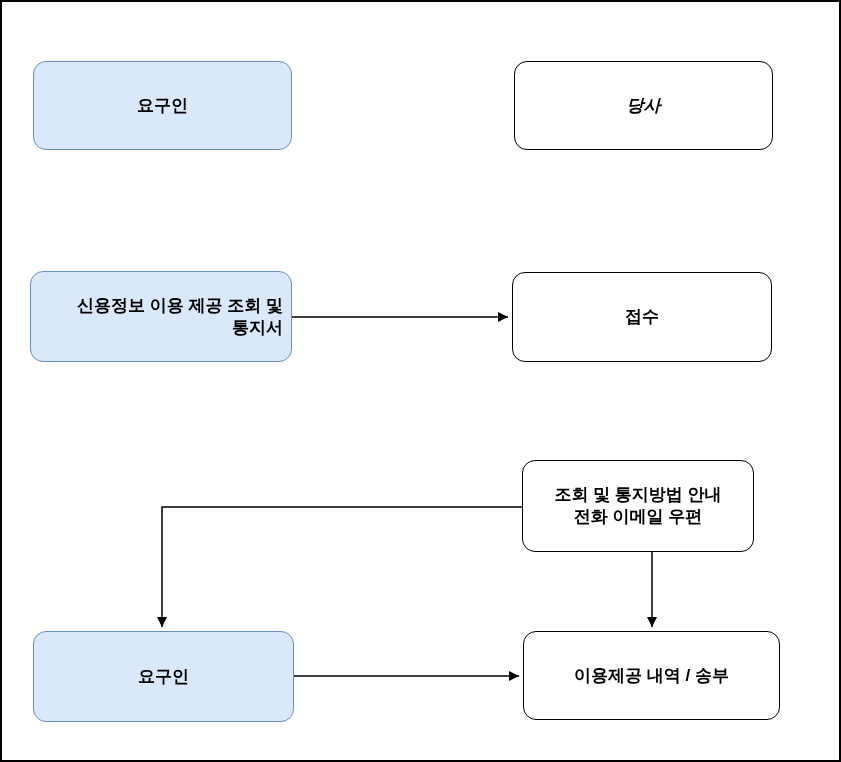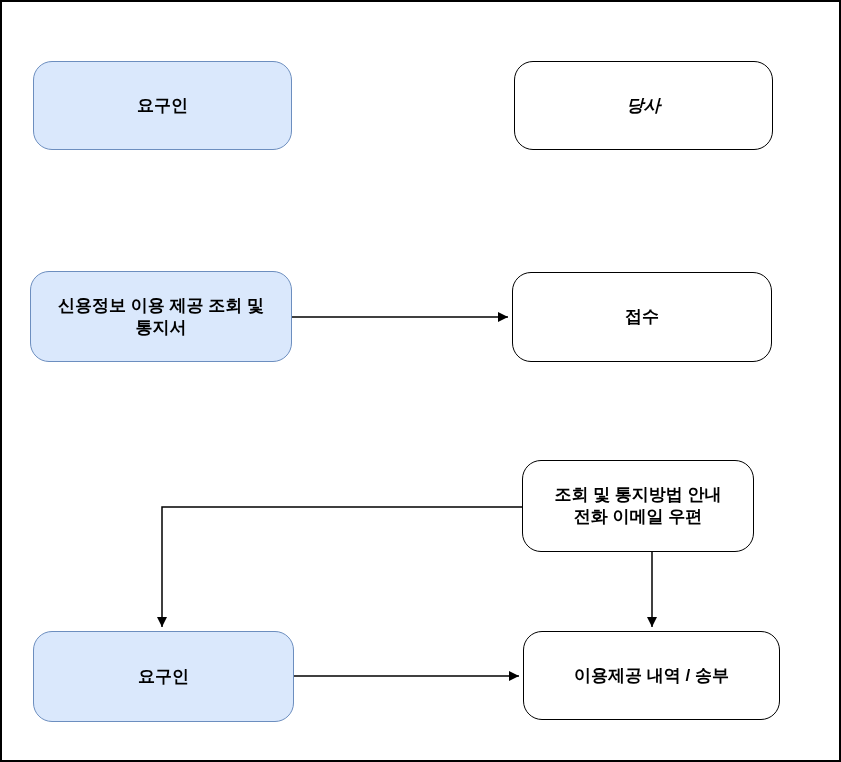--- a/index.html
+++ b/index.html
@@ -13,21 +13,21 @@
     width: 841px;
     height: 762px;
     box-sizing: border-box;
     border: 2px solid #000000;
     background: #ffffff;
     overflow: hidden;
   }
   .node {
     position: absolute;
     box-sizing: border-box;
-    border-radius: 19px;
+    border-radius: 13px;
     display: flex;
     flex-direction: column;
     align-items: center;
     justify-content: center;
     text-align: center;
     font-weight: bold;
     font-size: 17px;
     line-height: 22px;
     color: #000000;
     padding: 4px 8px;
@@ -67,21 +67,21 @@
   </svg>
 
   <div class="node highlight" style="left:31px; top:59px; width:259px; height:89px;">
     <div>요구인</div>
   </div>
 
   <div class="node plain" style="left:512px; top:59px; width:259px; height:89px;font-style:italic;">
     <div>당사</div>
   </div>
 
-  <div class="node highlight" style="left:28px; top:269px; width:262px; height:91px;">
+  <div class="node highlight" style="left:28px; top:269px; width:262px; height:91px;align-items:flex-end;">
     <div>신용정보 이용 제공 조회 및</div>
     <div>통지서</div>
   </div>
 
   <div class="node plain" style="left:510px; top:270px; width:260px; height:90px;align-items:center;">
     <div>접수</div>
   </div>
 
   <div class="node plain" style="left:520px; top:458px; width:232px; height:92px;">
     <div>조회 및 통지방법 안내</div>

